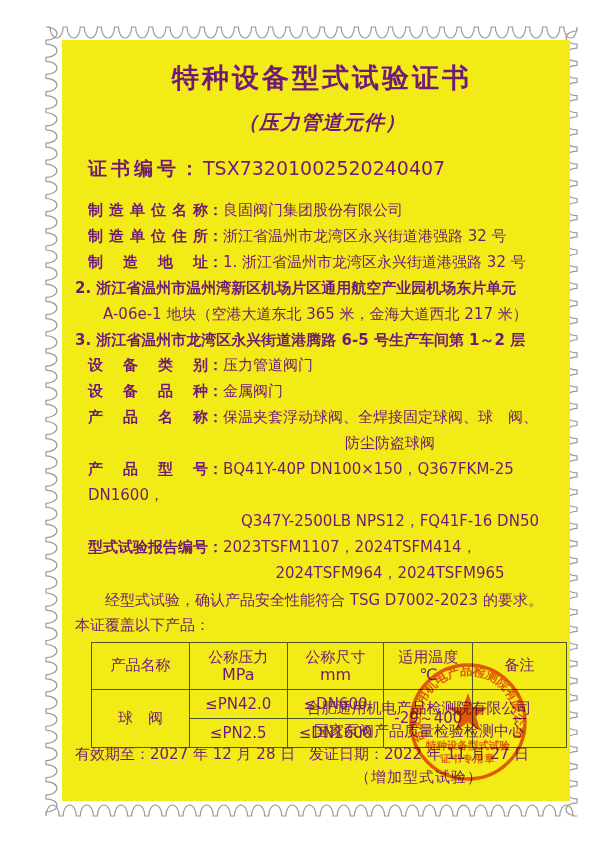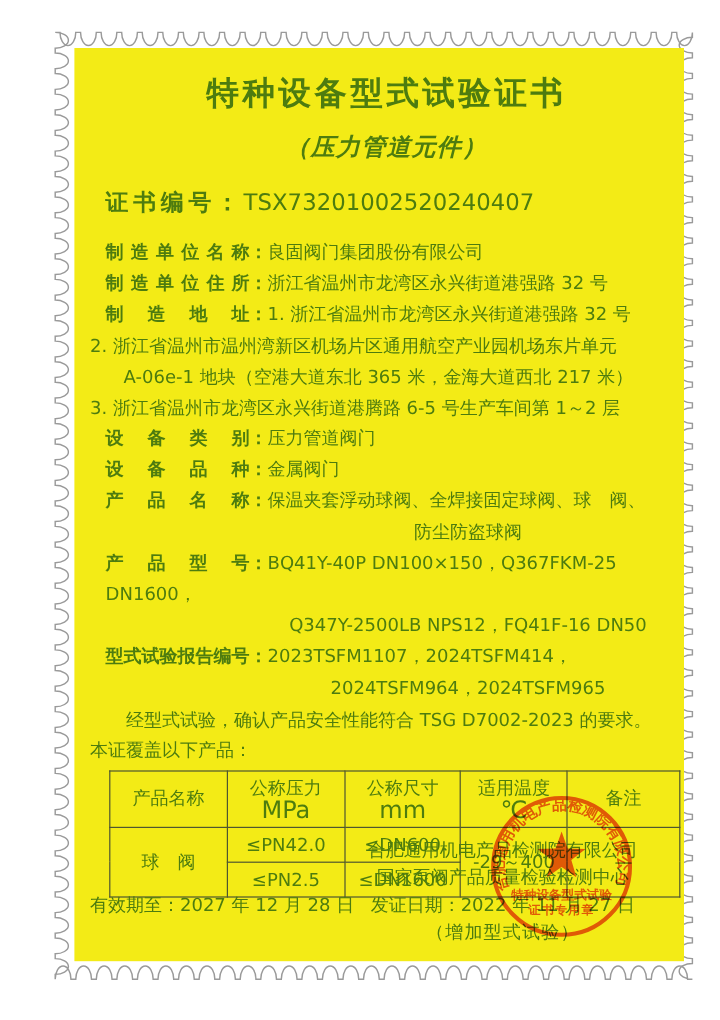--- a/index.html
+++ b/index.html
@@ -1,36 +1,36 @@
 <!DOCTYPE html>
 <html><head>
 <meta charset="utf-8">
 <style>
   html,body{margin:0;padding:0;background:#fff;}
   .page{position:relative;width:600px;height:850px;background:#ffffff;overflow:hidden;
-        font-family:"DejaVu Sans","Liberation Sans",sans-serif;color:#4d7c0f;}
+        font-family:"DejaVu Sans","Liberation Sans",sans-serif;color:#701a75;}
   .frame{position:absolute;left:0;top:0;width:600px;height:850px;pointer-events:none;}
   .cert{position:absolute;left:62px;top:40px;width:508px;height:761px;background:#F3EB16;
         box-sizing:border-box;padding:18px 14px 0 26px;}
   h1.title{margin:2px 0 0;text-align:center;font-size:27px;font-weight:bold;letter-spacing:3px;}
   h2.subtitle{margin:13px 0 0;text-align:center;font-size:20px;font-weight:bold;letter-spacing:1px;font-style:italic;}
   .certno{margin-top:20px;text-align:left;font-size:19px;}
   .certno .lblb{font-weight:bold;letter-spacing:4px;}
   .body-rows{margin-top:16px;font-size:15px;line-height:25.9px;}
   .row .lbl{display:inline-block;width:120px;text-align:justify;text-align-last:justify;font-weight:bold;vertical-align:top;}
   .row .colon{font-weight:bold;}
-  .cont-wide{margin-left:-13px;}
+  .cont-wide{margin-left:-13px;font-weight:bold;}
   .cont-a{margin-left:15px;}
   .cont-val{margin-left:136px;text-align:center;}
   .conclusion{margin:1px 0 0 -13px;text-indent:2em;font-size:15px;line-height:25px;width:480px;}
   table.spec{border-collapse:collapse;margin:4px 0 0 3px;width:476px;font-size:15px;text-align:center;}
   table.spec th,table.spec td{border:1.2px solid #4e5630;font-weight:normal;padding:1px 2px;}
   table.spec th{height:44px;}
   table.spec td{height:26px;}
-  .unit{display:block;font-size:20px;line-height:16px;}
+  .unit{display:block;font-size:16px;line-height:16px;}
   .f-left{position:absolute;left:13px;top:705px;font-size:15px;}
   .f-right{position:absolute;right:6px;top:657px;width:290px;text-align:center;font-size:15px;line-height:23px;}
   .f-right .note-line{letter-spacing:1px;}
   .stamp{position:absolute;left:336px;top:612px;width:140px;height:140px;opacity:.86;mix-blend-mode:multiply;}
   .stamp text{font-weight:bold;font-family:"DejaVu Sans","Liberation Sans",sans-serif;}
 </style>
 </head>
 <body>
 
 <div class="page">

